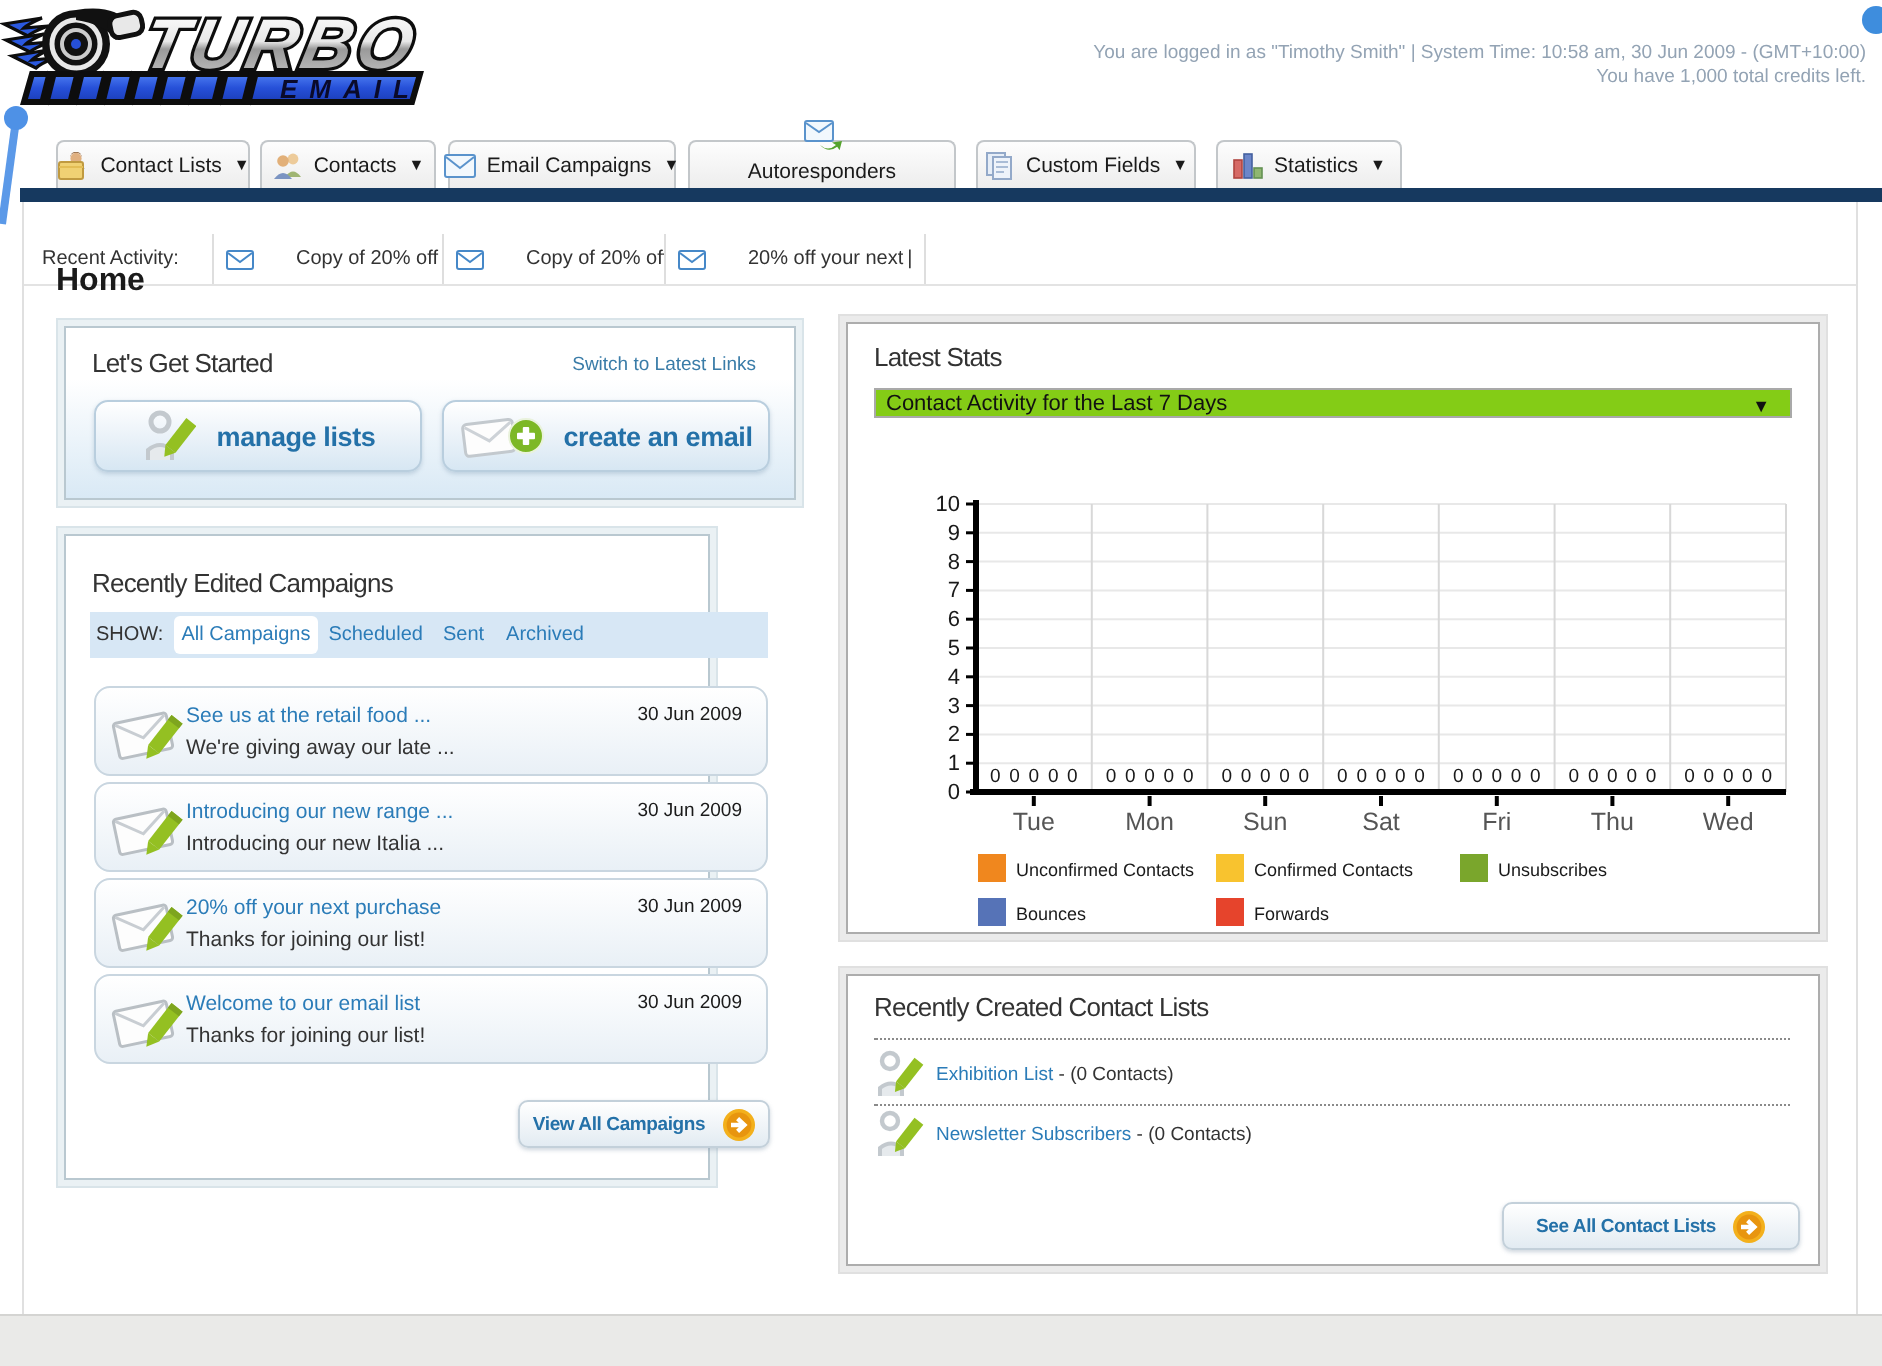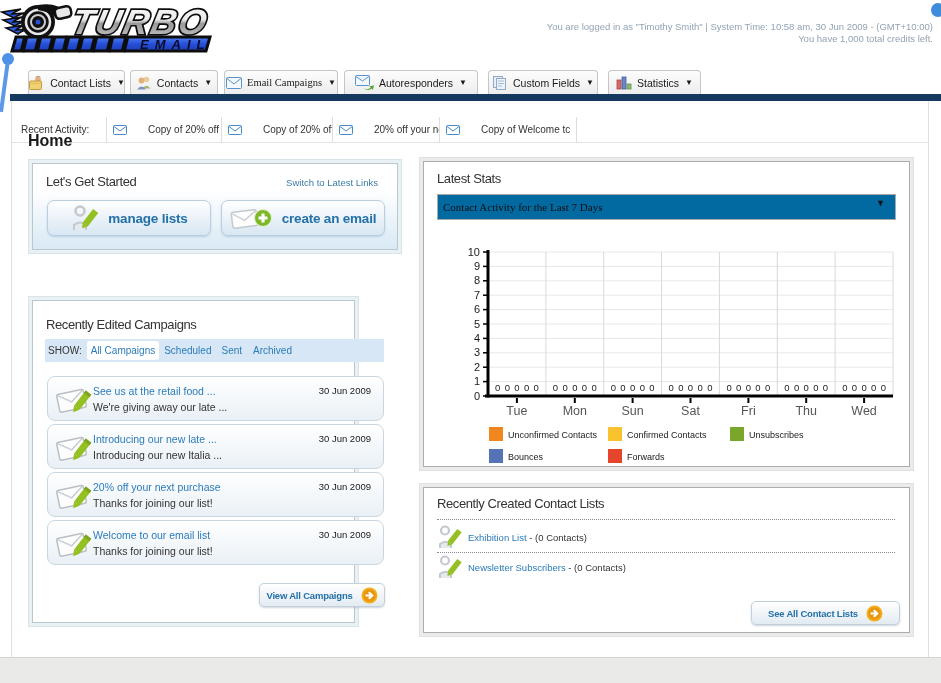--- a/index.html
+++ b/index.html
@@ -57,22 +57,22 @@
   background:linear-gradient(#ffffff,#e9f0f6); }
 .card svg { position:absolute; left:7px; top:6px; }
 .card .t { position:absolute; left:45px; top:8px; font-size:10.5px; color:#2b7cb8; white-space:nowrap; }
 .card .s { position:absolute; left:45px; top:24px; font-size:10.5px; color:#333; white-space:nowrap; }
 .card .d { position:absolute; right:12px; top:8px; font-size:9.5px; color:#1a1a1a; }
 .smallbtn { position:absolute; height:24px; border:1px solid #c3d0da; border-radius:5px;
   background:linear-gradient(#ffffff,#eef3f7 60%, #e2ebf2); box-shadow:0 1px 2px rgba(130,150,170,.4);
   display:flex; align-items:center; justify-content:center; gap:8px; font-size:9.5px; letter-spacing:-0.2px; font-weight:bold; color:#2471a8; white-space:nowrap;text-align:right; }
 
 
-.statselect { position:absolute; border:1px solid #a9a9a9; background:#0369a1; height:26px; font-size:11px; color:#111; white-space:nowrap;
-  display:flex; align-items:center; padding-left:5px;font-family:Liberation Serif, serif; }
+.statselect { position:absolute; border:1px solid #a9a9a9; background:#84cc16; height:15px; font-size:11px; color:#111; white-space:nowrap;
+  display:flex; align-items:center; padding-left:5px; }
 .legend { position:absolute; font-size:9px; color:#1a1a1a; white-space:nowrap; }
 .legend .sq { display:inline-block; width:14px; height:14px; vertical-align:-3px; }
 
 
 .dotline { position:absolute; border-top:1px dotted #8a8a8a; height:0; }
 .clitem { position:absolute; font-size:9.5px; color:#333; white-space:nowrap; }
 .clitem a { color:#2b7cb8; text-decoration:none; }
 </style>
 </head>
 <body>
@@ -151,29 +151,29 @@
   <div class="abs tab" style="left:130px;width:88px;">
       <svg width="16" height="16" viewBox="0 0 16 16">
         <circle cx="10.5" cy="4.5" r="2.7" fill="#edcb9a"></circle>
         <path d="M6.5 13.5 Q10.5 8 14.5 13.5 Z" fill="#9fb573"></path>
         <circle cx="5.5" cy="5.5" r="2.9" fill="#e2b079"></circle>
         <path d="M1 14.5 Q5.5 8.5 10 14.5 Z" fill="#7b94c2"></path>
       </svg>
       <span>Contacts</span>
       <span class="arr">▼</span>
     </div>
-  <div class="abs tab" style="left:224px;width:114px;font-family:Liberation Serif, serif;">
+  <div class="abs tab" style="left:224px;width:114px;">
       <svg width="16" height="12" viewBox="0 0 16 12">
         <rect x="0.5" y="0.5" width="15" height="11" rx="1" fill="#f2f8fd" stroke="#5a93cc"></rect>
         <path d="M1 1.5 L8 7 L15 1.5" fill="none" stroke="#5a93cc"></path>
       </svg>
       <span>Email Campaigns</span>
       <span class="arr">▼</span>
     </div>
-  <div class="abs tab" style="left:344px;width:134px;">
+  <div class="abs tab" style="left:344px;width:134px;flex-direction:column;">
       <svg width="19" height="15" viewBox="0 0 19 15">
         <rect x="0.5" y="0.5" width="14" height="10" rx="1" fill="#f2f8fd" stroke="#5a93cc"></rect>
         <path d="M1 1.5 L7.5 6 L14 1.5" fill="none" stroke="#5a93cc"></path>
         <path d="M8 12.5 q4 3.5 8 0 l-2 -1.2 l5 -0.8 l-1.2 4.6 l-1.2 -1.7 q-4.5 3.4 -8.6 -0.9 Z" fill="#55a32d"></path>
       </svg>
       <span>Autoresponders</span>
       <span class="arr">▼</span>
     </div>
   <div class="abs tab" style="left:488px;width:110px;">
       <svg width="16" height="16" viewBox="0 0 16 16">
@@ -211,27 +211,20 @@
             <path d="M1 1.5 L7 6 L13 1.5" fill="none" stroke="#4688c8"></path>
           </svg>
           <span>Copy of 20% off yc</span>
         </div>
       <div class="ritem" style="left:320px;">
           <svg width="14" height="10" viewBox="0 0 14 10">
             <rect x="0.5" y="0.5" width="13" height="9" rx="1" fill="#fff" stroke="#4688c8"></rect>
             <path d="M1 1.5 L7 6 L13 1.5" fill="none" stroke="#4688c8"></path>
           </svg>
           <span>20% off your next |</span>
-        </div>
-      <div class="ritem" style="left:427px;">
-          <svg width="14" height="10" viewBox="0 0 14 10">
-            <rect x="0.5" y="0.5" width="13" height="9" rx="1" fill="#fff" stroke="#4688c8"></rect>
-            <path d="M1 1.5 L7 6 L13 1.5" fill="none" stroke="#4688c8"></path>
-          </svg>
-          <span>Copy of Welcome tc</span>
         </div>
     </div>
   </div>
 
   <h1 class="home abs">Home</h1>
 
   <div id="getstarted" class="abs panelL" style="left:28px;top:159px;width:374px;height:95px;">
     <div class="inner">
       <div class="ptitle" style="left:13px;top:10px;">Let's Get Started</div>
       <div class="qlink" style="right:19px;top:13px;">Switch to Latest Links</div>
@@ -254,21 +247,21 @@
             </g>
             <circle cx="33" cy="13" r="8.5" fill="#7db826" stroke="#e9f2dc" stroke-width="1"></circle>
             <rect x="28.5" y="11.4" width="9" height="3.2" rx="0.5" fill="#fff"></rect>
             <rect x="31.4" y="8.5" width="3.2" height="9" rx="0.5" fill="#fff"></rect>
           </svg>
           <span>create an email</span>
         </div>
     </div>
   </div>
 
-  <div id="campaigns" class="abs panelL" style="left:28px;top:263px;width:331px;height:331px;margin-top:33px;">
+  <div id="campaigns" class="abs panelL" style="left:28px;top:263px;width:331px;height:331px;">
     <div class="inner">
       <div class="ptitle" style="left:13px;top:16px;">Recently Edited Campaigns</div>
       <div class="showbar" style="left:12px;top:38px;width:339px;">
         <span style="margin-left:3px;">SHOW:</span>
           <span class="sel">All Campaigns</span>
         <a style="margin-left:5px;" href="#">Scheduled</a>
         <a style="margin-left:10px;" href="#">Sent</a>
         <a style="margin-left:11px;" href="#">Archived</a>
       </div>
       <div class="card" style="top:75px;">
@@ -292,21 +285,21 @@
             <g transform="rotate(-12 16 18)">
               <rect x="3" y="9" width="27" height="18" rx="1.5" fill="#fdfdfd" stroke="#b9bfc4" stroke-width="1.5"></rect>
               <path d="M4 10 L16.5 19 L29 10" fill="none" stroke="#c8cdd2" stroke-width="1.5"></path>
             </g>
             <g transform="rotate(38 20 27)">
               <rect x="16.5" y="5" width="7" height="19" fill="#94c022"></rect>
               <path d="M16.5 24 l3.5 6 l3.5 -6 Z" fill="#94c022"></path>
               <rect x="16.5" y="5" width="7" height="3" fill="#7ea51e"></rect>
             </g>
           </svg>
-        <div class="t">Introducing our new late ...</div>
+        <div class="t">Introducing our new range ...</div>
         <div class="s">Introducing our new Italia ...</div>
         <div class="d">30 Jun 2009</div>
       </div>
       <div class="card" style="top:171px;">
         <svg class="cic" width="38" height="34" viewBox="0 0 38 34">
             <g transform="rotate(-12 16 18)">
               <rect x="3" y="9" width="27" height="18" rx="1.5" fill="#fdfdfd" stroke="#b9bfc4" stroke-width="1.5"></rect>
               <path d="M4 10 L16.5 19 L29 10" fill="none" stroke="#c8cdd2" stroke-width="1.5"></path>
             </g>
             <g transform="rotate(38 20 27)">

